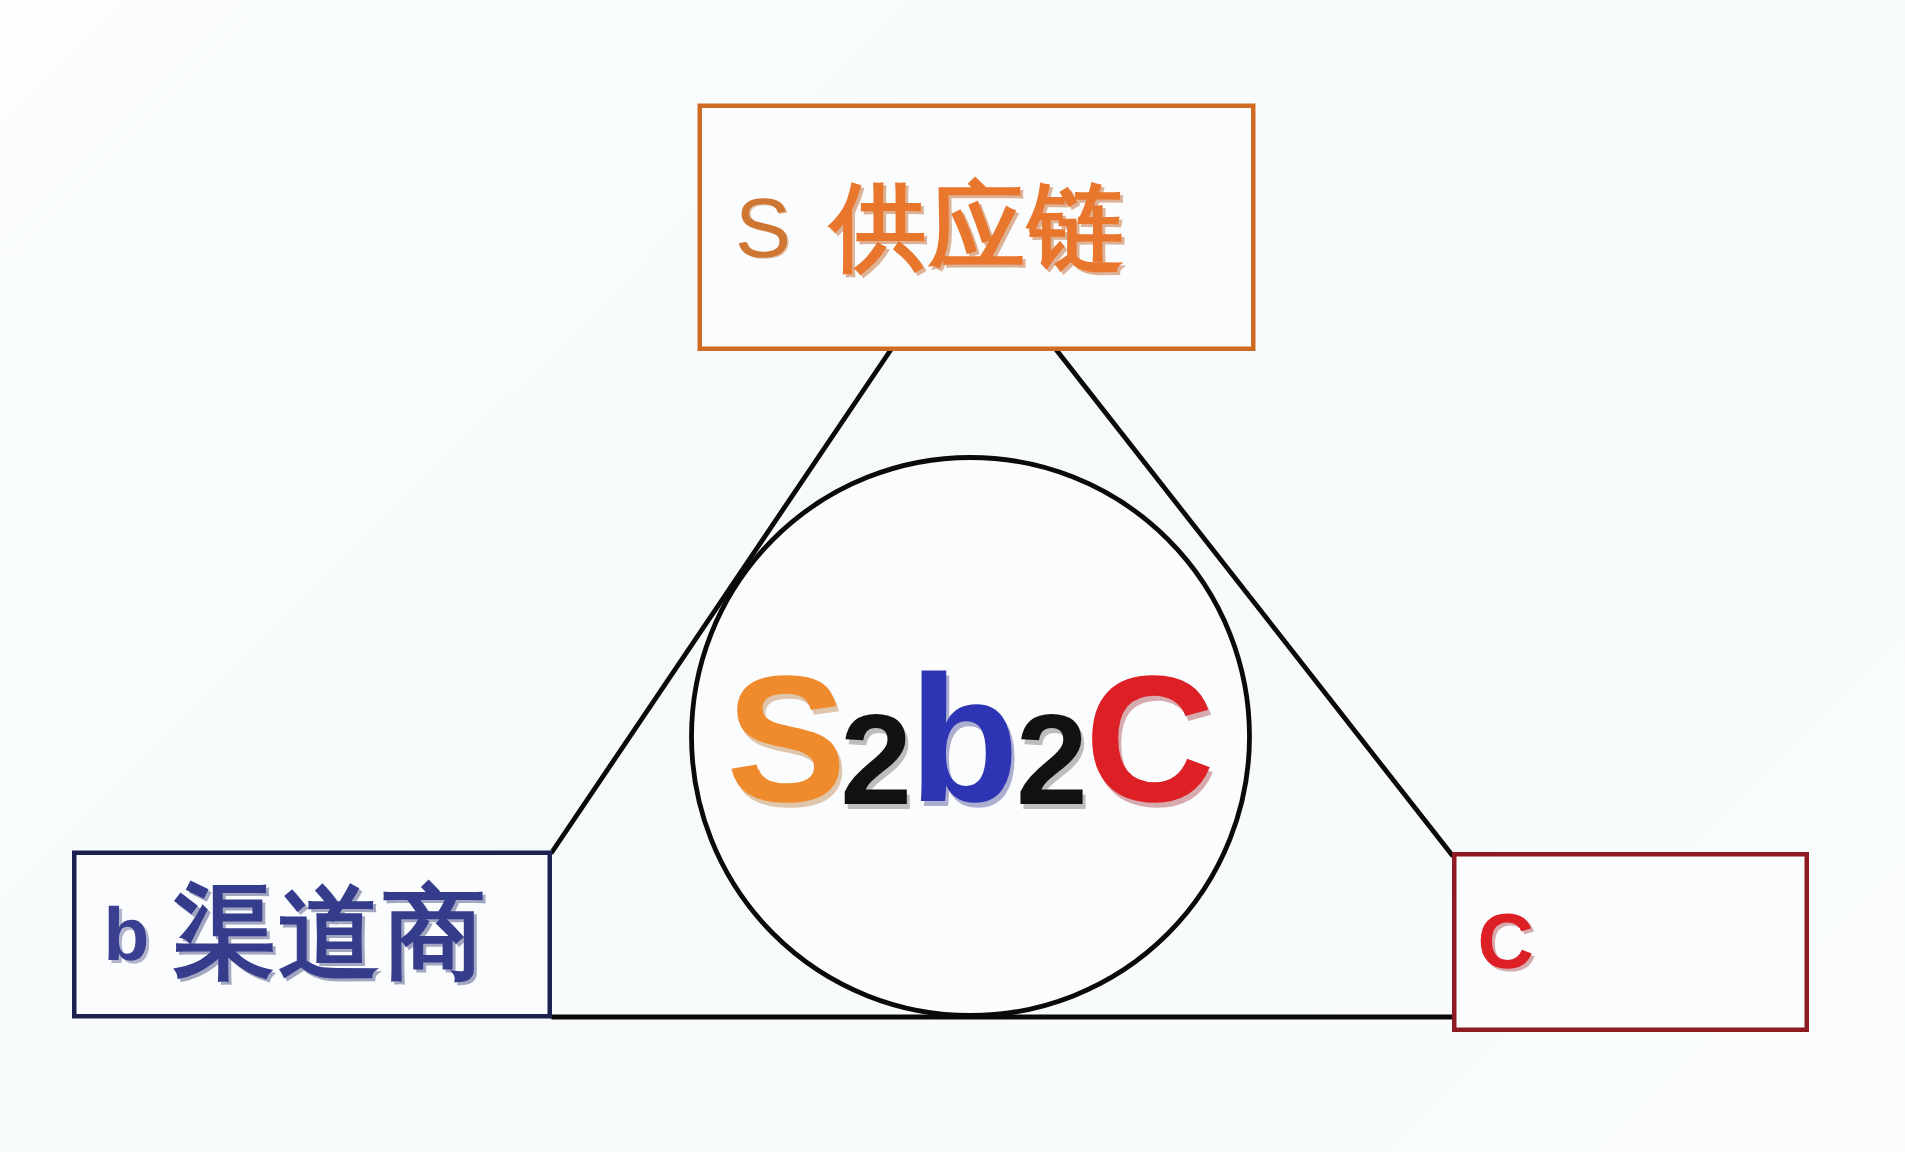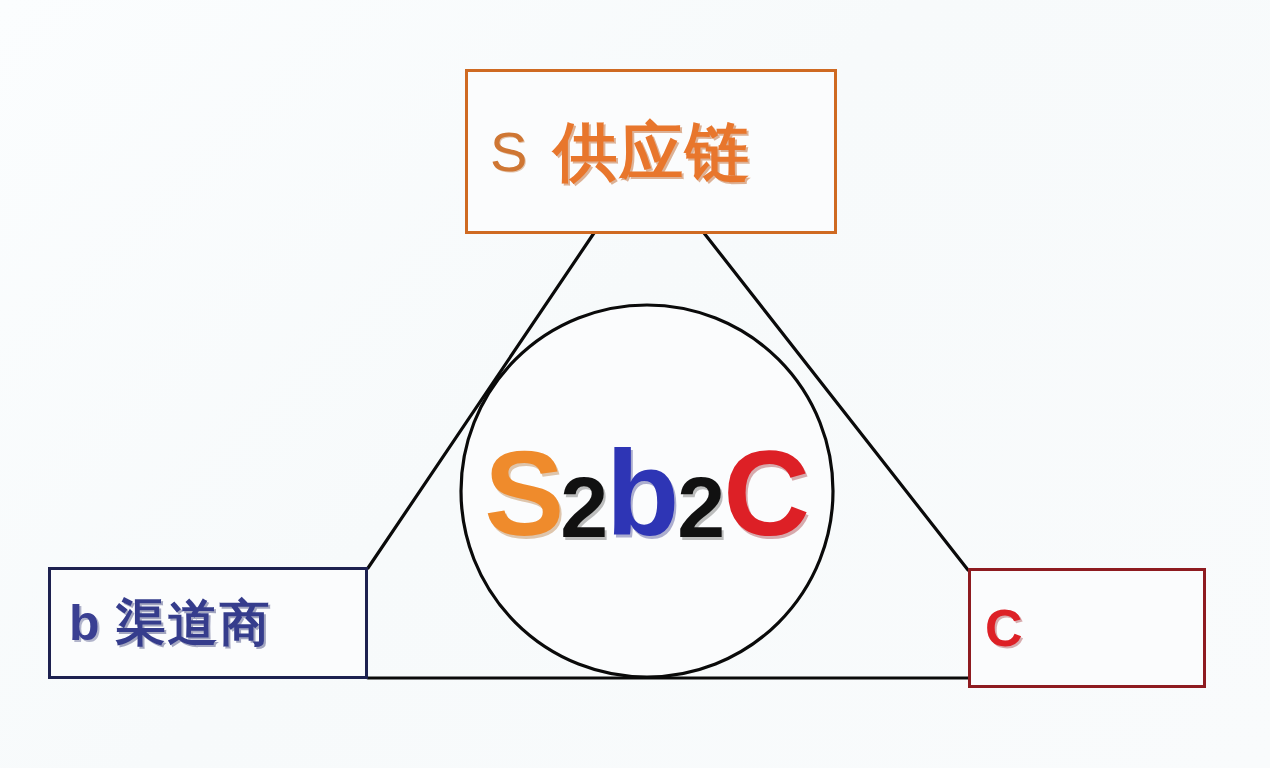--- a/index.html
+++ b/index.html
@@ -95,21 +95,21 @@
   #box-channel .lead-letter {
     color: #3a3f92;
     font-size: 50px;
     line-height: 1;
     font-weight: bold;
     margin-right: 16px;
     text-shadow: 2px 2px 0 rgba(40, 45, 110, .35);
   }
   #box-channel .cjk-label {
     color: #353c8c;
-    font-size: 50px;
+    font-size: 68px;
     line-height: 1;
     text-shadow: 2px 2px 0 rgba(32, 38, 100, .4);
   }
 
   
   #box-customer .lead-letter {
     color: #dd2026;
     font-size: 52px;
     line-height: 1;
     font-weight: bold;

